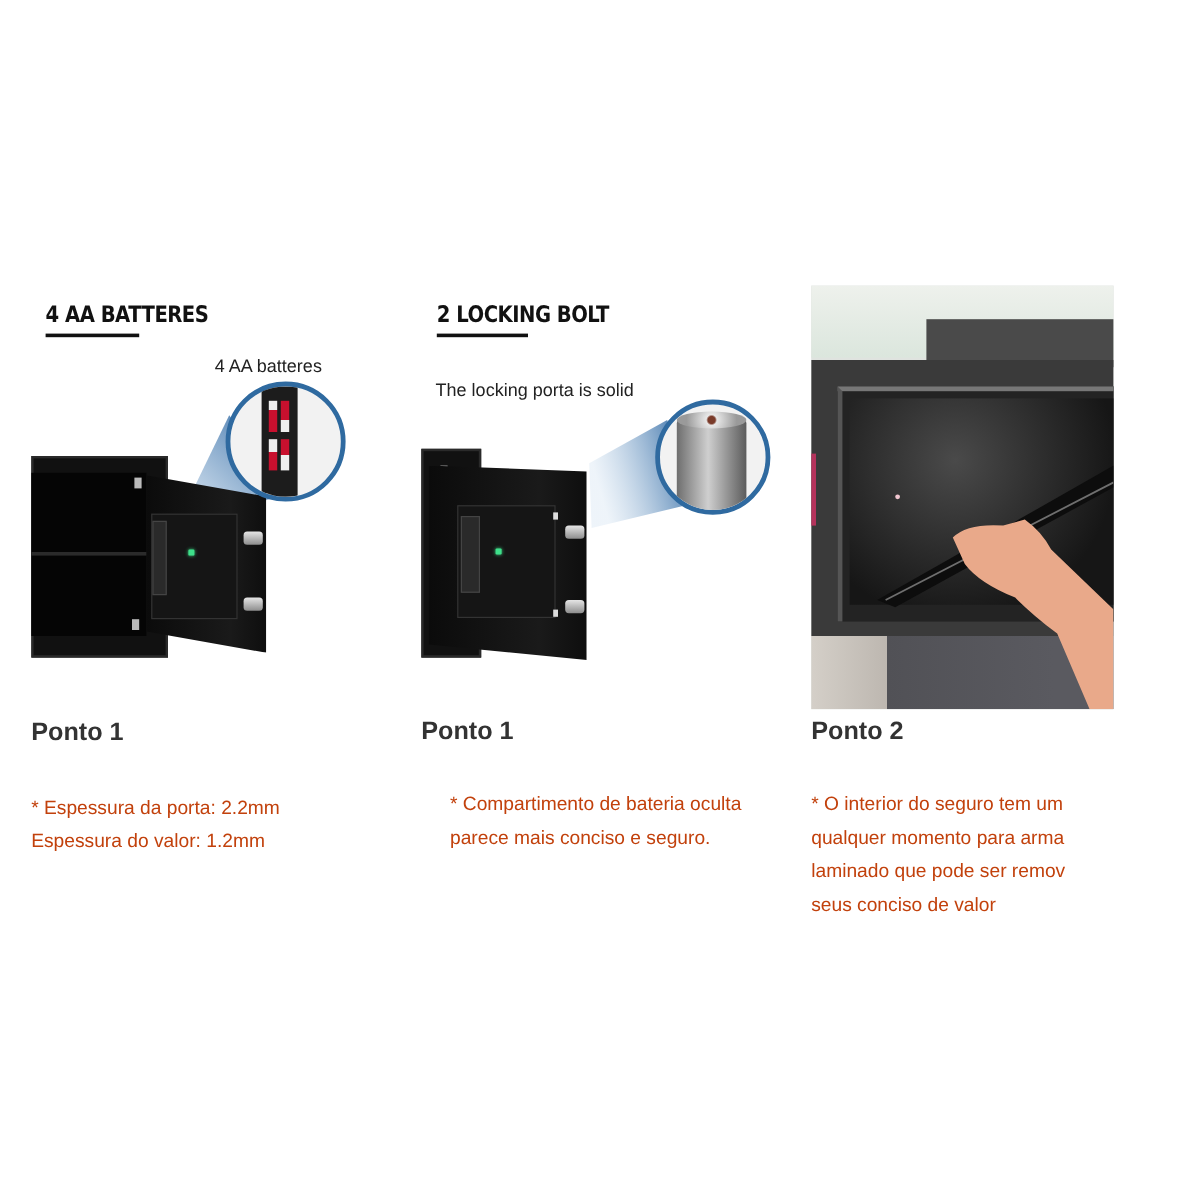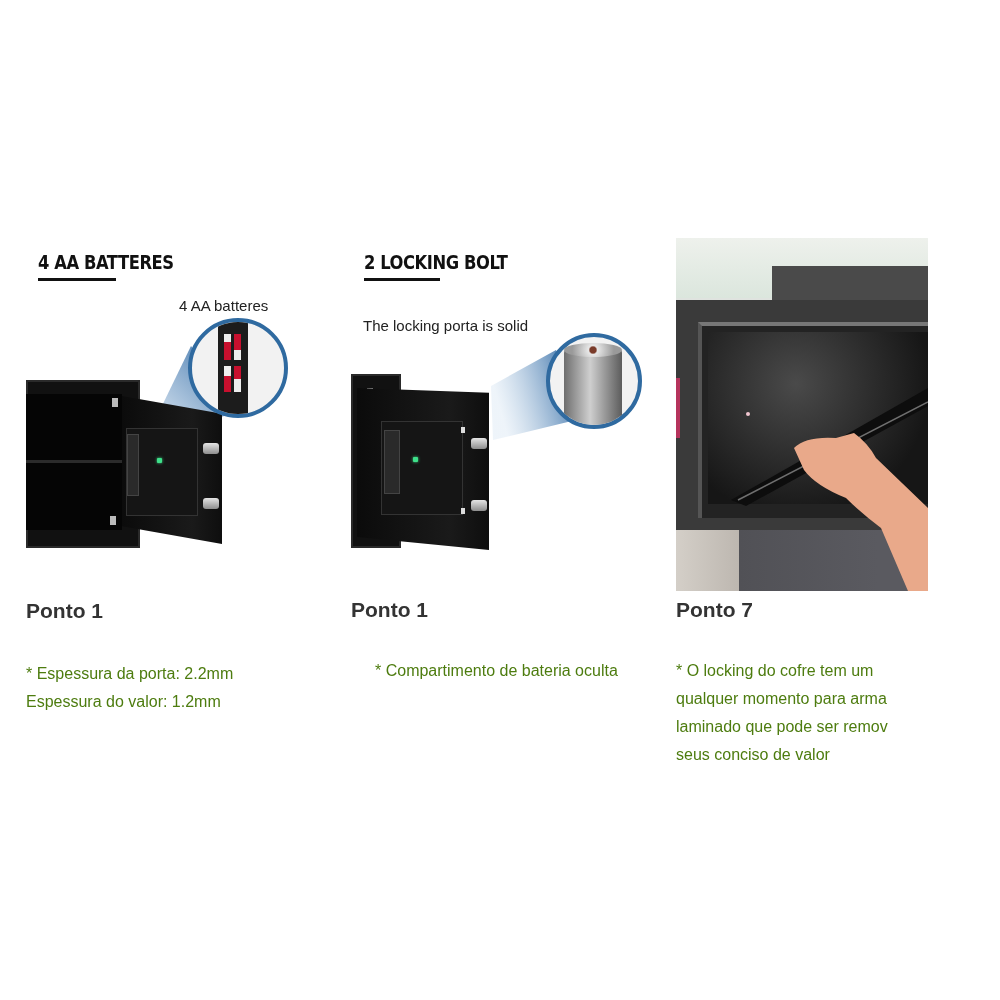--- a/index.html
+++ b/index.html
@@ -24,21 +24,21 @@
     .led { position: absolute; width: 5px; height: 5px; background: #3ee08a; border-radius: 1px; box-shadow: 0 0 3px #3ee08a; }
     .bolt { position: absolute; width: 16px; height: 11px; border-radius: 3px;
             background: linear-gradient(180deg, #e5e5e5, #8d8d8d); }
     .hinge { position: absolute; width: 6px; height: 9px; background: #bbb; }
     .screw { position: absolute; width: 4px; height: 6px; background: #ddd; }
 
     .beam { position: absolute; }
     .callout { position: absolute; border-radius: 50%; border: 4px solid #2f6aa0; overflow: hidden; background: #f2f2f2; }
 
     .point-title { position: absolute; font-size: 21px; font-weight: bold; color: #333; white-space: nowrap; }
-    .point-text { position: absolute; font-size: 16px; line-height: 28px; color: #4d7c0f; white-space: nowrap; }
+    .point-text { position: absolute; font-size: 16px; line-height: 28px; color: #c2410c; white-space: nowrap; }
     .point-clip { position: absolute; overflow: hidden; }
   </style>
 </head>
 <body>
 
 <section>
   <div class="panel" style="left:26px; top:238px; width:292px; height:320px;">
     <div class="img-heading" style="left:12px; top:13px;">4 AA BATTERES</div>
     <div class="img-underline" style="left:12px; top:40px; width:78px;"></div>
     <div class="img-caption" style="left:153px; top:59px;">4 AA batteres</div>
@@ -114,20 +114,21 @@
       <div style="position:absolute; left:14px; top:10px; width:58px; height:78px;
                   background:linear-gradient(90deg,#6e6e6e,#cfcfcf 45%,#9a9a9a 70%,#5c5c5c); border-radius:6px 6px 0 0;"></div>
       <div style="position:absolute; left:14px; top:6px; width:58px; height:14px; border-radius:50%;
                   background:radial-gradient(circle at 50% 50%, #7a3b2a 0 10%, #e8e8e8 15%, #9a9a9a 70%);"></div>
     </div>
   </div>
 
   <div class="point-title" style="left:351px; top:598px;">Ponto 1</div>
   <div class="point-text" style="left:351px; top:657px;margin-left:24px;">
     <div>* Compartimento de bateria oculta</div>
+    <div>parece mais conciso e seguro.</div>
   </div>
 </section>
 
 <section>
   <div class="panel" style="left:676px; top:238px; width:252px; height:353px; background:#dfe3df;">
 
     <div style="position:absolute; left:0; top:0; width:252px; height:60px; background:linear-gradient(180deg,#eef1ec,#dbe6dd);"></div>
     <div style="position:absolute; left:96px; top:28px; width:156px; height:40px; background:#4a4a4a;"></div>
 
     <div style="position:absolute; left:0; top:62px; width:252px; height:230px; background:#3a3a3a;"></div>
@@ -142,22 +143,22 @@
       <line x1="62" y1="262" x2="252" y2="164" stroke="#6f6f6f" stroke-width="1.5"></line>
     </svg>
 
     <div style="position:absolute; left:0; top:292px; width:252px; height:61px; background:linear-gradient(90deg,#d4cfc8,#bdb7b0 25%,#515156 25%,#5a5a60 80%);"></div>
 
     <svg width="252" height="353" style="position:absolute; left:0; top:0;">
       <path d="M118,210 Q130,198 160,200 L178,195 Q192,205 200,220 L252,270 L252,353 L232,353 L205,290 Q185,275 170,260 Q140,248 128,232 Z" fill="#e9a98a"></path>
     </svg>
   </div>
 
-  <div class="point-title" style="left:676px; top:598px;">Ponto 7</div>
+  <div class="point-title" style="left:676px; top:598px;">Ponto 2</div>
   <div class="point-clip" style="left:676px; top:657px; width:252px; height:120px;">
     <div class="point-text" style="left:0; top:0;">
-      <div>* O locking do cofre tem um</div>
+      <div>* O interior do seguro tem um</div>
       <div>qualquer momento para arma</div>
       <div>laminado que pode ser remov</div>
       <div>seus conciso de valor</div>
     </div>
   </div>
 </section>
 
 </body></html>

